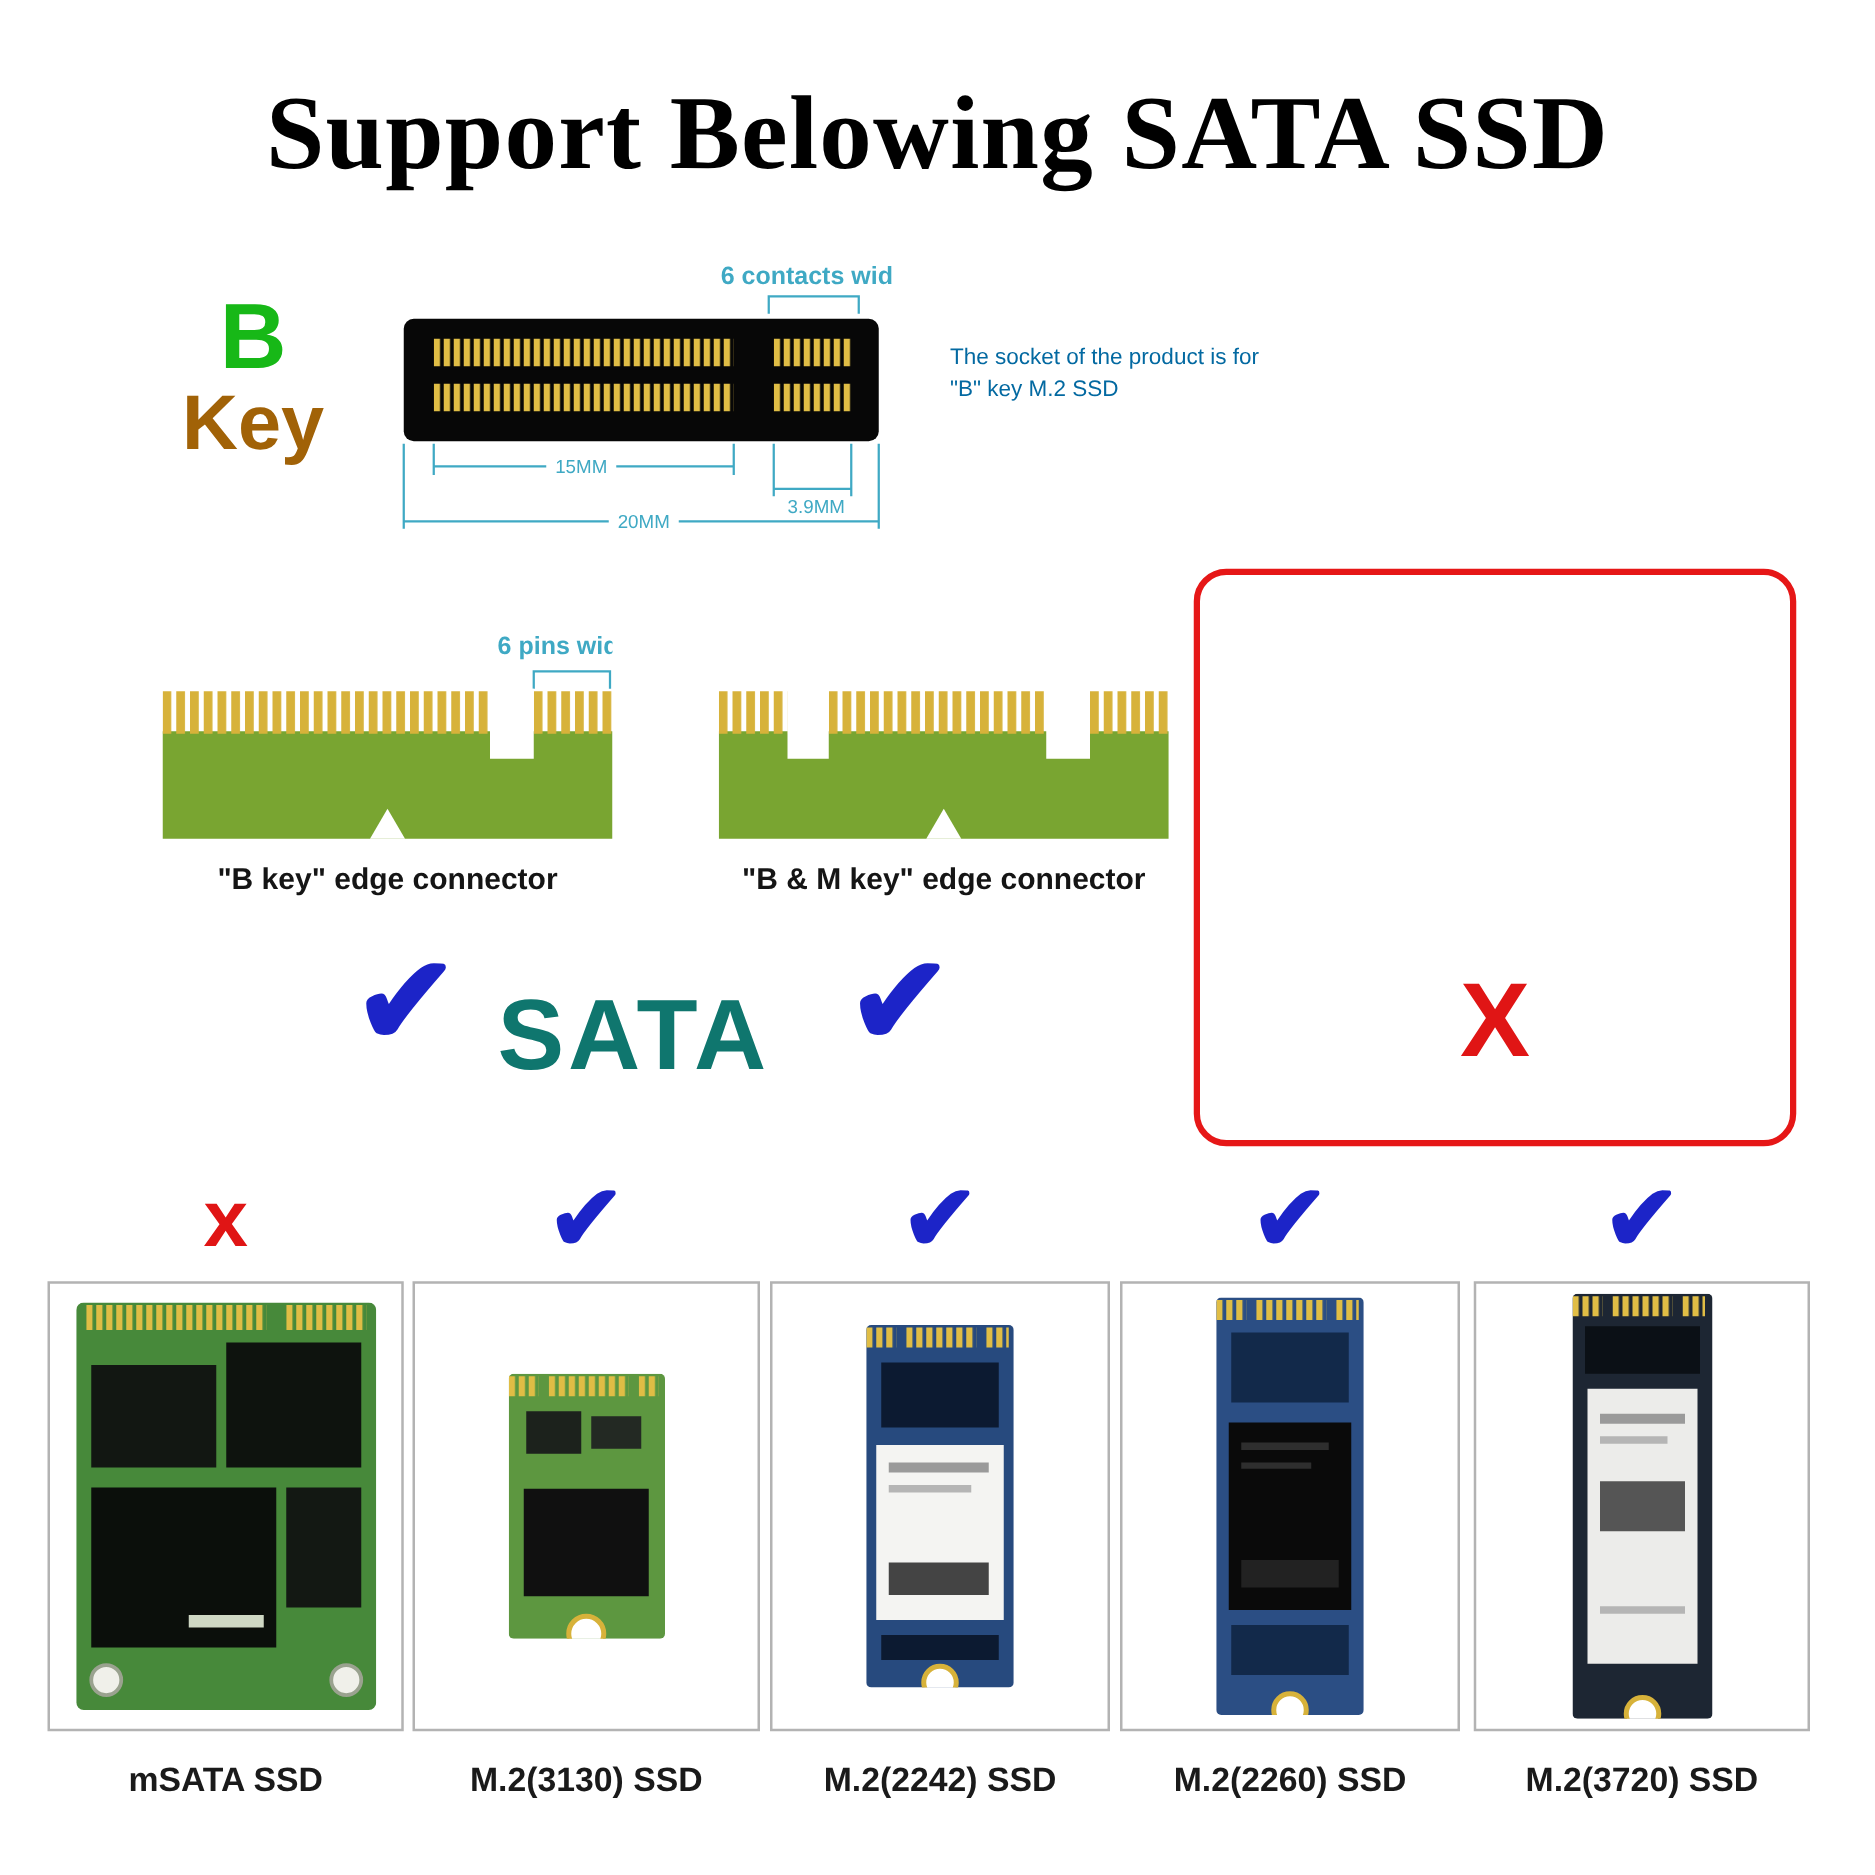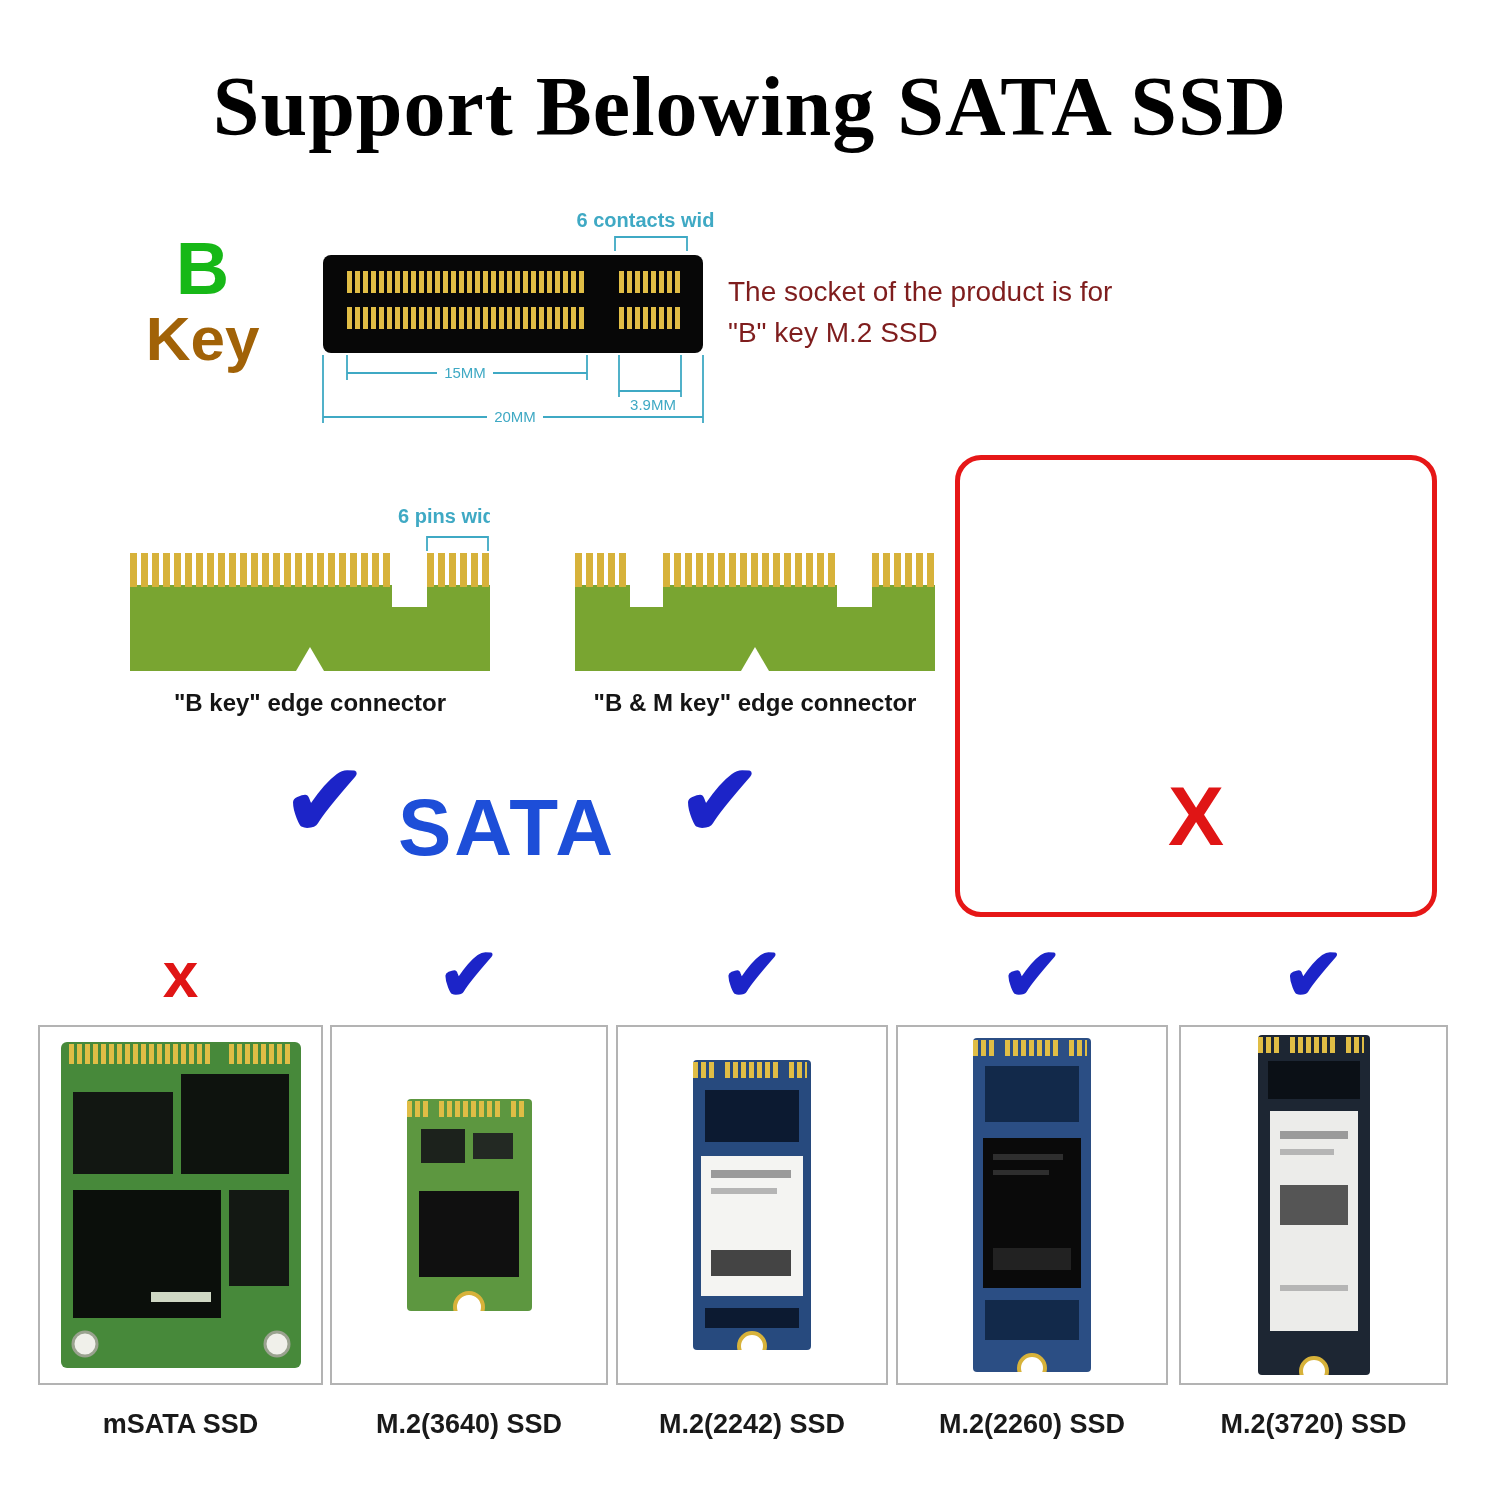--- a/index.html
+++ b/index.html
@@ -13,36 +13,36 @@
   .bkey { position:absolute; left:135px; top:232px; width:135px; text-align:center; }
   .bkey .b   { color:#17b817; font-size:74px; font-weight:bold; line-height:1.0; }
   .bkey .key { color:#a16207;    font-size:62px; font-weight:bold; line-height:1.05; }
 
   .socket-svg { position:absolute; left:315px; top:205px; }
   svg text { font-family:"Liberation Sans", sans-serif; }
   .cyan-note { fill:#3fa9c4; font-weight:bold; font-size:20px; }
   .cyan-dim  { fill:#3fa9c4; font-size:15px; }
   .cyan-line { stroke:#3fa9c4; stroke-width:1.8; fill:none; }
 
-  .socket-desc { position:absolute; left:728px; top:272px; font-size:28px; color:#7f1d1d; line-height:1.45; }
+  .socket-desc { position:absolute; left:760px; top:272px; font-size:18px; color:#0369a1; line-height:1.45; }
 
   .nvme { position:absolute; left:1088px; top:370px; font-size:64px; font-weight:bold; color:#0a0a0a; letter-spacing:2px; }
   .nvme-box { position:absolute; left:955px; top:455px; width:482px; height:462px;
               border:5px solid #e61717; border-radius:26px; }
 
   .connector { position:absolute; width:360px; top:505px; }
   #conn1 { left:130px; } #conn2 { left:575px; } #conn3 { left:1003px; }
   .connector .caption { margin-top:12px; text-align:center; font-size:24px; font-weight:bold; color:#151515; }
 
   .mark-mid { position:absolute; font-weight:bold; }
   .check { color:#1c24c8; }
   .cross { color:#e01515; }
   #check-1 { left:283px; top:742px; font-size:100px; }
   #check-2 { left:678px; top:742px; font-size:100px; }
-  .sata  { position:absolute; left:398px; top:782px; font-size:80px; font-weight:bold; color:#1d4ed8; letter-spacing:3px;text-align:center; }
+  .sata  { position:absolute; left:398px; top:782px; font-size:80px; font-weight:bold; color:#0f766e; letter-spacing:3px;text-align:center; }
   .big-x { position:absolute; left:1168px; top:768px; font-size:84px; font-weight:bold; color:#e01515; }
 
   .ssd-card { position:absolute; top:925px; display:flex; flex-direction:column; align-items:center; }
   #card1 { left:38px;  width:285px; }
   #card2 { left:330px; width:278px; }
   #card3 { left:616px; width:272px; }
   #card4 { left:896px; width:272px; }
   #card5 { left:1179px; width:269px; }
   .ssd-mark { height:100px; line-height:100px; font-size:74px; font-weight:bold; text-align:center; }
   .ssd-mark.cross { font-size:64px; }
@@ -160,21 +160,21 @@
         <rect width="125" height="212" rx="4" fill="#5d9740"></rect>
         <rect x="0" y="2" width="24" height="16" fill="url(#pins8)"></rect>
         <rect x="32" y="2" width="64" height="16" fill="url(#pins8)"></rect>
         <rect x="104" y="2" width="16" height="16" fill="url(#pins8)"></rect>
         <rect x="14" y="30" width="44" height="34" fill="#1c221c"></rect>
         <rect x="66" y="34" width="40" height="26" fill="#232923"></rect>
         <rect x="12" y="92" width="100" height="86" fill="#101010"></rect>
         <circle cx="62" cy="208" r="14" fill="#ffffff" stroke="#d7b23a" stroke-width="4"></circle>
       </svg>
     </div>
-    <div class="ssd-label">M.2(3640) SSD</div>
+    <div class="ssd-label">M.2(3130) SSD</div>
   </div>
 
   <div class="ssd-card" id="card3">
     <div class="ssd-mark check">✔</div>
     <div class="ssd-box">
       <svg width="118" height="290" viewBox="0 0 118 290">
         <rect width="118" height="290" rx="4" fill="#274a7e"></rect>
         <rect x="0" y="2" width="24" height="16" fill="url(#pins8)"></rect>
         <rect x="32" y="2" width="56" height="16" fill="url(#pins8)"></rect>
         <rect x="96" y="2" width="18" height="16" fill="url(#pins8)"></rect>

